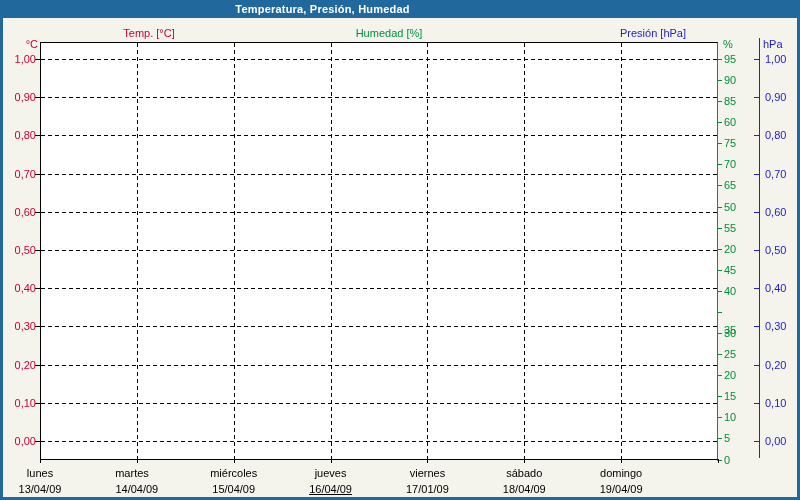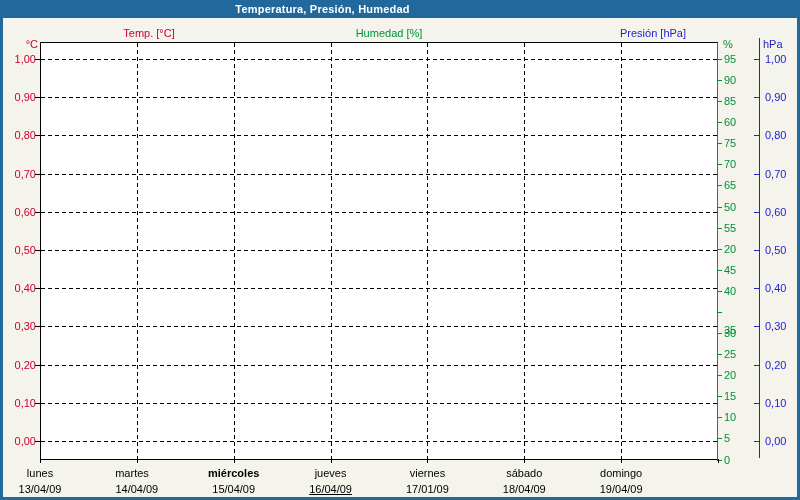--- a/index.html
+++ b/index.html
@@ -193,21 +193,21 @@
         <div class="tick" style="left: 424.429px; top: 441px; width: 1px; height: 4px; background: rgb(0, 0, 0);"></div>
         <div class="vgrid" style="left: 521.286px; top: 25px; height: 416px;"></div>
         <div class="tick" style="left: 521.286px; top: 441px; width: 1px; height: 4px; background: rgb(0, 0, 0);"></div>
         <div class="vgrid" style="left: 618.143px; top: 25px; height: 416px;"></div>
         <div class="tick" style="left: 618.143px; top: 441px; width: 1px; height: 4px; background: rgb(0, 0, 0);"></div>
         <div class="tick" style="left: 715px; top: 441px; width: 1px; height: 4px; background: rgb(0, 0, 0);"></div>
         <div class="xlab" style="left: -11px; top: 448px;">lunes</div>
         <div class="xlab" style="left: -11px; top: 464px;">13/04/09</div>
         <div class="xlab" style="left: 81px; top: 448px;">martes</div>
         <div class="xlab" style="left: 85.8571px; top: 464px;">14/04/09</div>
-        <div class="xlab" style="left: 182.714px; top: 448px; font-weight: bold;">miércoles</div>
+        <div class="xlab" style="left: 182.714px; top: 448px;">miércoles</div>
         <div class="xlab" style="left: 182.714px; top: 464px;">15/04/09</div>
         <div class="xlab" style="left: 279.571px; top: 448px;">jueves</div>
         <div class="xlab" style="left: 279.571px; top: 464px; text-decoration: underline;">16/04/09</div>
         <div class="xlab" style="left: 376.429px; top: 448px;">viernes</div>
         <div class="xlab" style="left: 376.429px; top: 464px;">17/01/09</div>
         <div class="xlab" style="left: 473.286px; top: 448px;">sábado</div>
         <div class="xlab" style="left: 473.286px; top: 464px;">18/04/09</div>
         <div class="xlab" style="left: 570.143px; top: 448px;">domingo</div>
         <div class="xlab" style="left: 570.143px; top: 464px;">19/04/09</div>
       </div>

